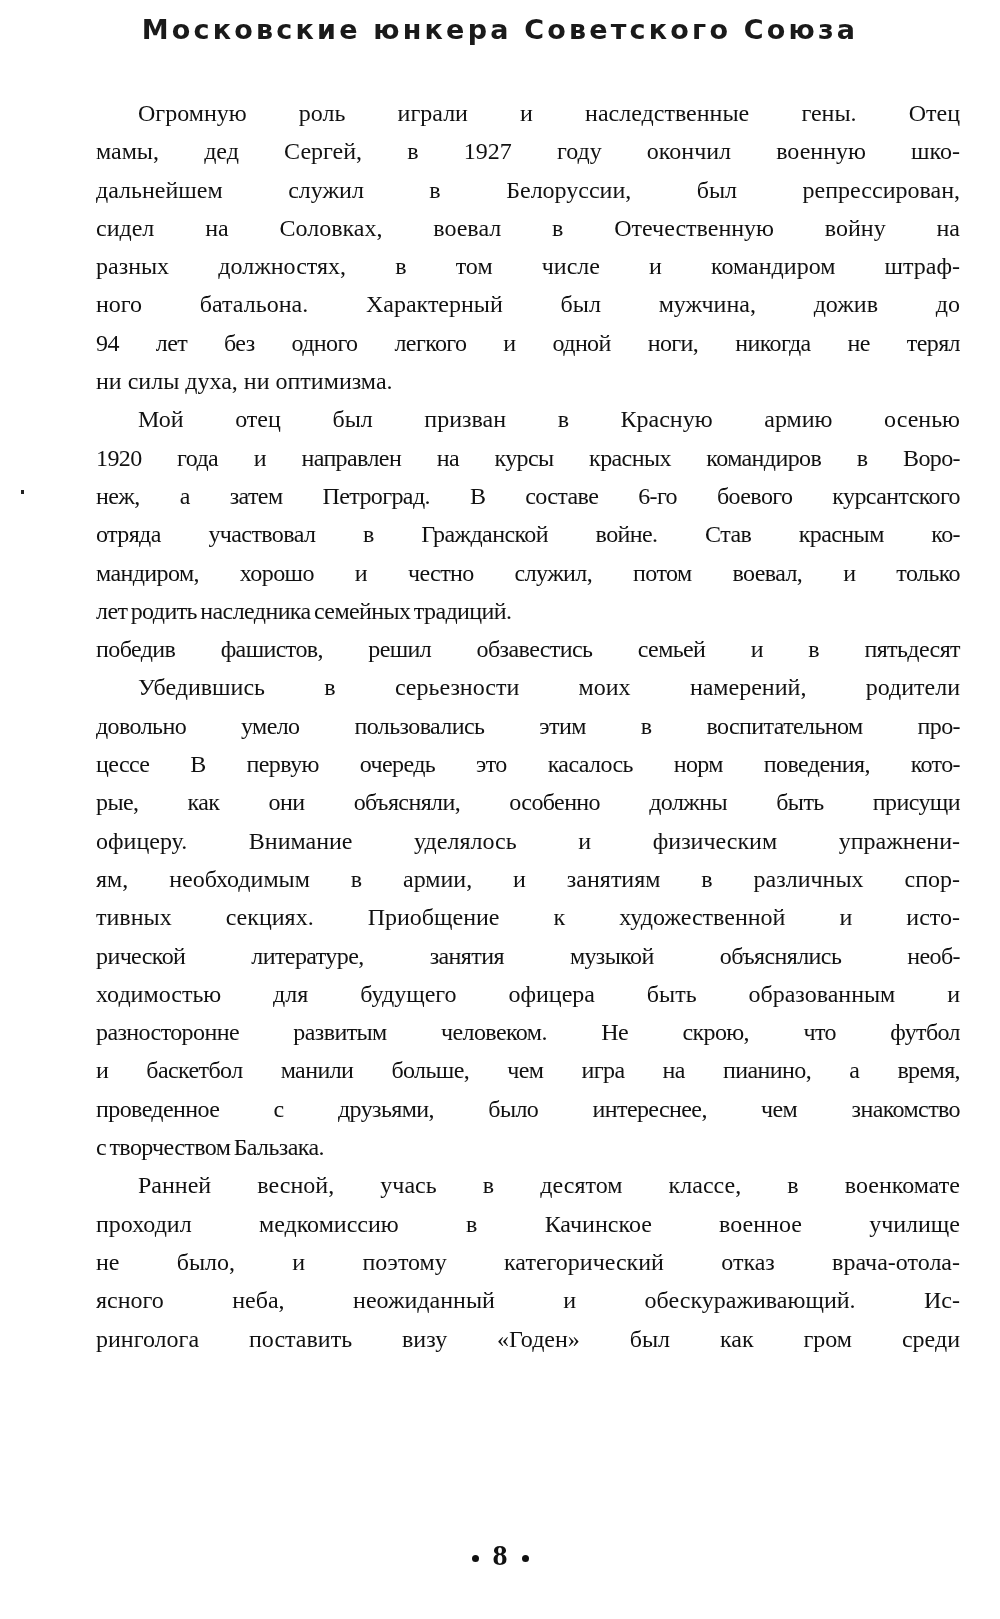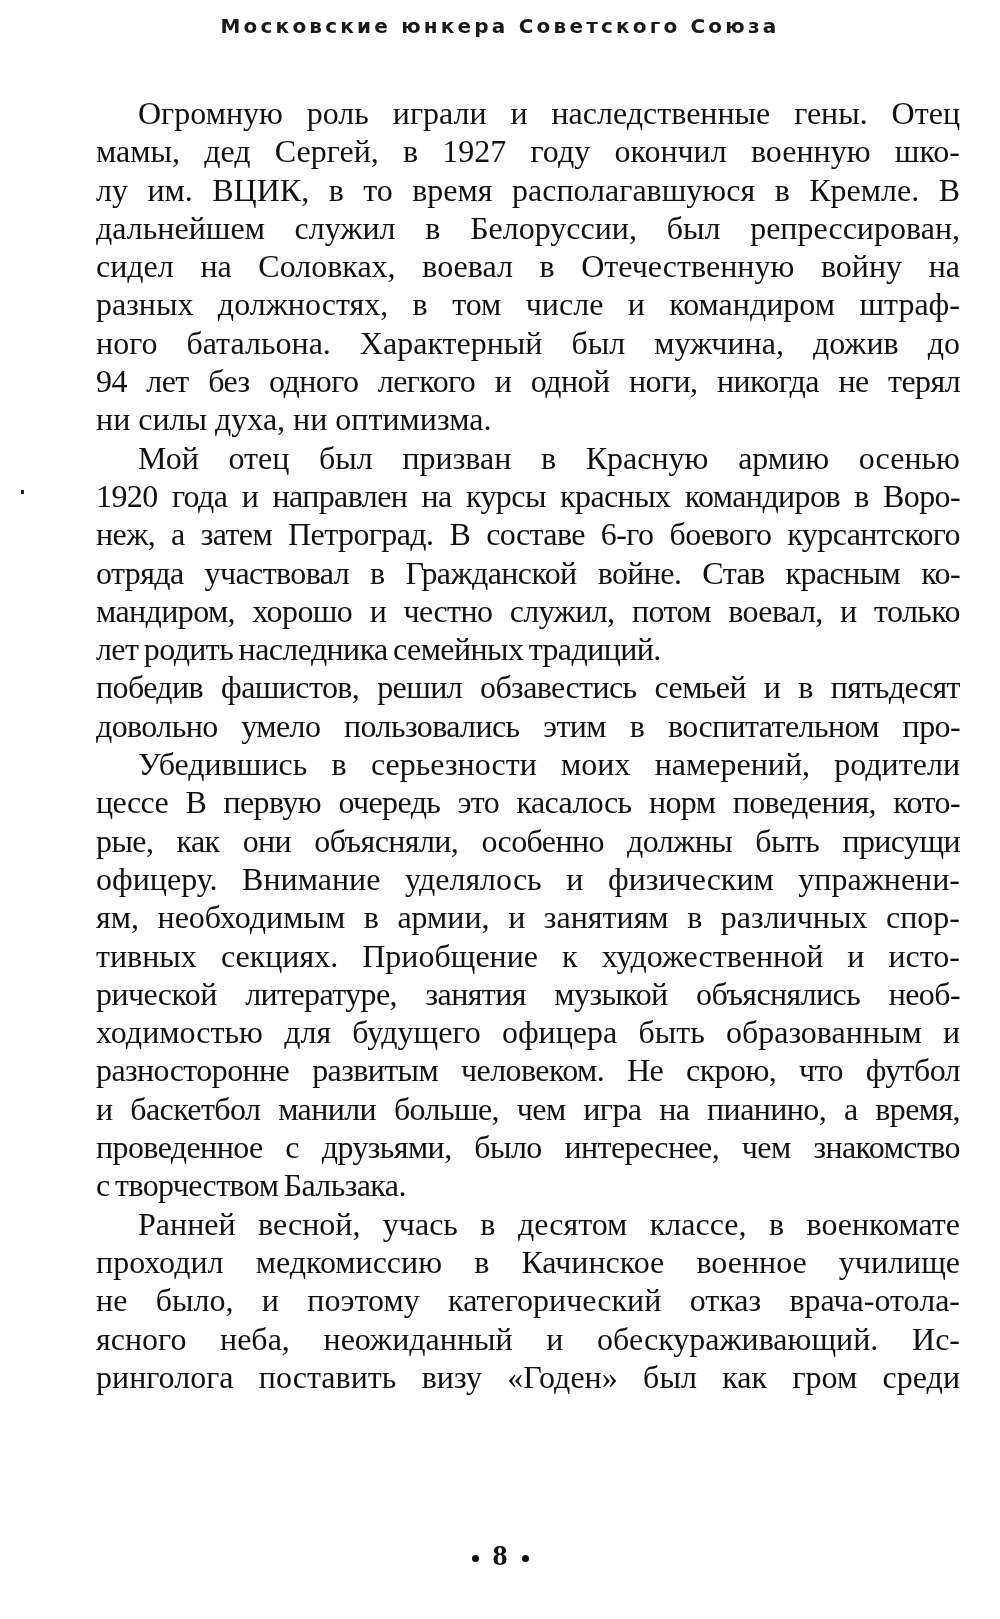--- a/index.html
+++ b/index.html
@@ -15,36 +15,36 @@
     color: #111111;
     font-family: "Liberation Serif", "DejaVu Serif", serif;
   }
   .running-head {
     position: absolute;
     top: 14px;
     left: 0;
     width: 1000px;
     text-align: center;
     font-family: "DejaVu Sans", "Liberation Sans", sans-serif;
-    font-size: 20px;
+    font-size: 27px;
     letter-spacing: 3.2px;
     font-weight: 600;
     color: #1a1a1a;
   }
   .text-block {
     position: absolute;
     top: 94px;
     left: 96px;
     width: 864px;
   }
   .line {
     display: block;
     height: 38.3px;
     line-height: 38.3px;
-    font-size: 32px;
+    font-size: 24px;
     white-space: nowrap;
     text-align: justify;
     text-align-last: justify;
     transform-origin: left center;
   }
   .line.indent {
     padding-left: 42px;
   }
   .line.last {
     text-align-last: left;
@@ -85,38 +85,37 @@
 <body>
 
 <div class="running-head">Московские юнкера Советского Союза</div>
 
 <div class="scan-dot"></div>
 
 <div class="text-block">
 
   <span class="line indent">Огромную роль играли и наследственные гены. Отец</span>
   <span class="line">мамы, дед Сергей, в 1927 году окончил военную шко-</span>
-  <span class="line">лу им. ВЦИК, в то время располагавшуюся в Кремле. В</span>
   <span class="line">дальнейшем служил в Белоруссии, был репрессирован,</span>
   <span class="line">сидел на Соловках, воевал в Отечественную войну на</span>
   <span class="line">разных должностях, в том числе и командиром штраф-</span>
   <span class="line">ного батальона. Характерный был мужчина, дожив до</span>
   <span class="line condensed">94 лет без одного легкого и одной ноги, никогда не терял</span>
   <span class="line last">ни силы духа, ни оптимизма.</span>
 
   <span class="line indent">Мой отец был призван в Красную армию осенью</span>
   <span class="line condensed">1920 года и направлен на курсы красных командиров в Воро-</span>
   <span class="line condensed">неж, а затем Петроград. В составе 6-го боевого курсантского</span>
   <span class="line condensed">отряда участвовал в Гражданской войне. Став красным ко-</span>
   <span class="line condensed">мандиром, хорошо и честно служил, потом воевал, и только</span>
   <span class="line last condensed">лет родить наследника семейных традиций.</span>
   <span class="line condensed">победив фашистов, решил обзавестись семьей и в пятьдесят</span>
 
+  <span class="line indent">Убедившись в серьезности моих намерений, родители</span>
   <span class="line condensed">довольно умело пользовались этим в воспитательном про-</span>
-  <span class="line indent">Убедившись в серьезности моих намерений, родители</span>
   <span class="line condensed">цессе В первую очередь это касалось норм поведения, кото-</span>
   <span class="line condensed">рые, как они объясняли, особенно должны быть присущи</span>
   <span class="line">офицеру. Внимание уделялось и физическим упражнени-</span>
   <span class="line">ям, необходимым в армии, и занятиям в различных спор-</span>
   <span class="line">тивных секциях. Приобщение к художественной и исто-</span>
   <span class="line condensed">рической литературе, занятия музыкой объяснялись необ-</span>
   <span class="line">ходимостью для будущего офицера быть образованным и</span>
   <span class="line condensed">разносторонне развитым человеком. Не скрою, что футбол</span>
   <span class="line condensed">и баскетбол манили больше, чем игра на пианино, а время,</span>
   <span class="line condensed">проведенное с друзьями, было интереснее, чем знакомство</span>

